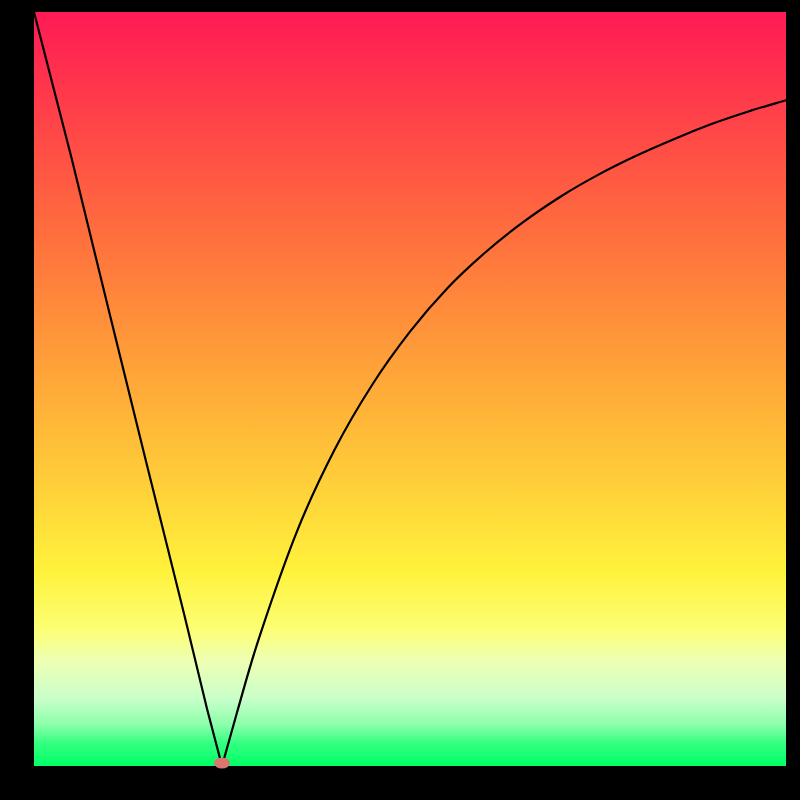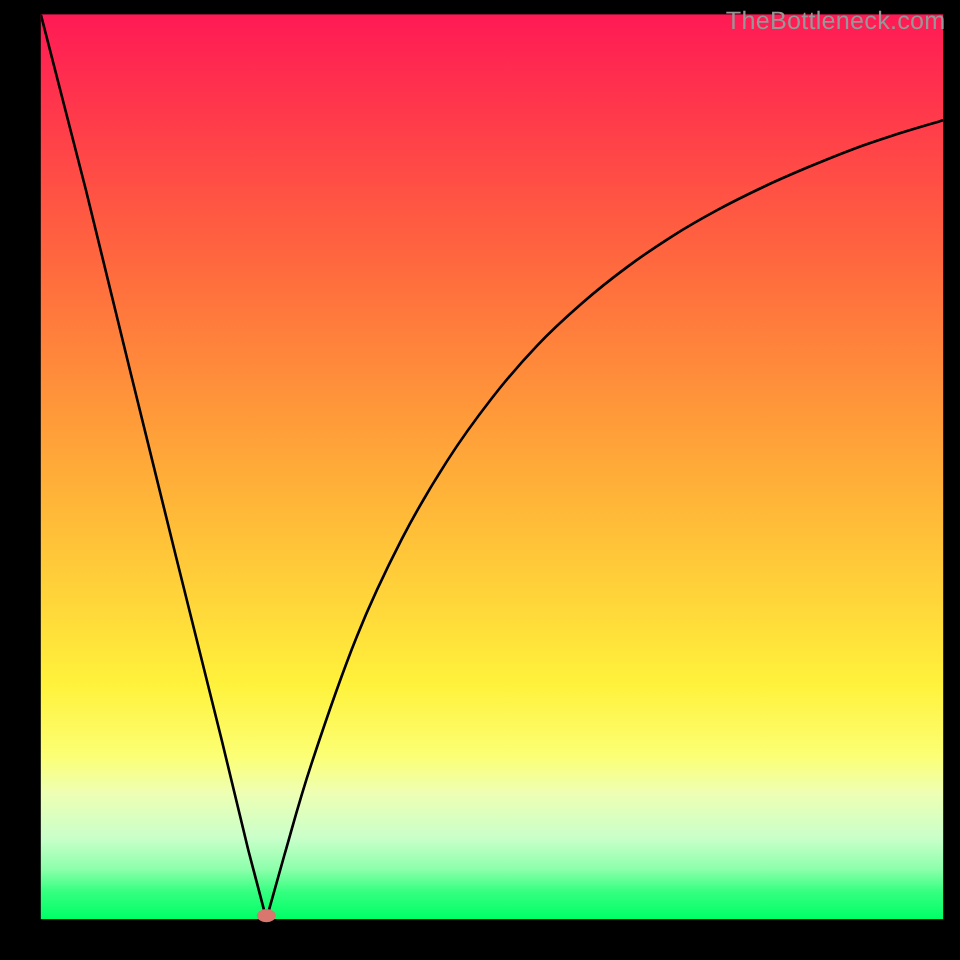--- a/index.html
+++ b/index.html
@@ -69,15 +69,14 @@
 
 <div class="frame">
 
   <div class="plot">
     <svg class="curve-svg" viewBox="0 0 752 754" preserveAspectRatio="none">
       <path id="curve-path" fill="none" stroke="#000" stroke-width="2.2" stroke-linecap="round" d="M 0 0 L 37.6 146.3 L 75.2 300.1 L 112.8 452.4 L 150.4 603.2 L 173.0 696.7 L 188.0 754.0 C 190.7 744.4, 196.3 723.8, 203.0 700.5 C 209.8 677.1, 214.8 657.0, 225.6 624.3 C 236.4 591.6, 249.7 552.4, 263.2 518.8 C 276.7 485.1, 287.3 463.6, 300.8 437.3 C 314.3 411.0, 324.9 393.6, 338.4 372.5 C 351.9 351.3, 362.5 337.1, 376.0 319.7 C 389.5 302.3, 400.1 290.2, 413.6 276.0 C 427.1 261.7, 437.7 252.3, 451.2 240.5 C 464.7 228.7, 475.3 220.4, 488.8 210.4 C 502.3 200.3, 512.9 193.3, 526.4 184.7 C 539.9 176.2, 550.5 170.2, 564.0 162.9 C 577.5 155.5, 588.1 150.4, 601.6 144.0 C 615.1 137.6, 625.7 133.1, 639.2 127.4 C 652.7 121.7, 663.3 117.4, 676.8 112.3 C 690.3 107.3, 700.9 103.9, 714.4 99.5 C 727.9 95.2, 745.2 90.3, 752.0 88.2"></path>
     </svg>
     <div class="dot" id="min-dot" style="left: 188px; top: 751px;"></div>
   </div>
 
-  <div class="watermark">TheBottleneck.com</div>
 
 </div>
 
 </body></html>

